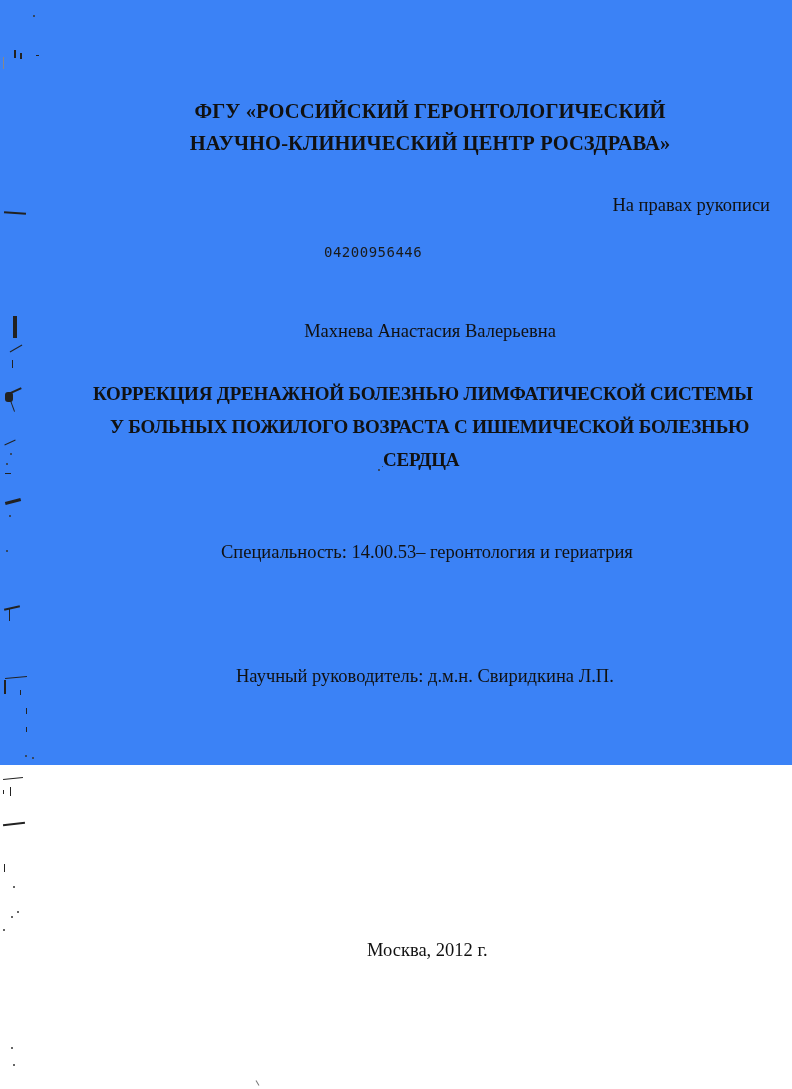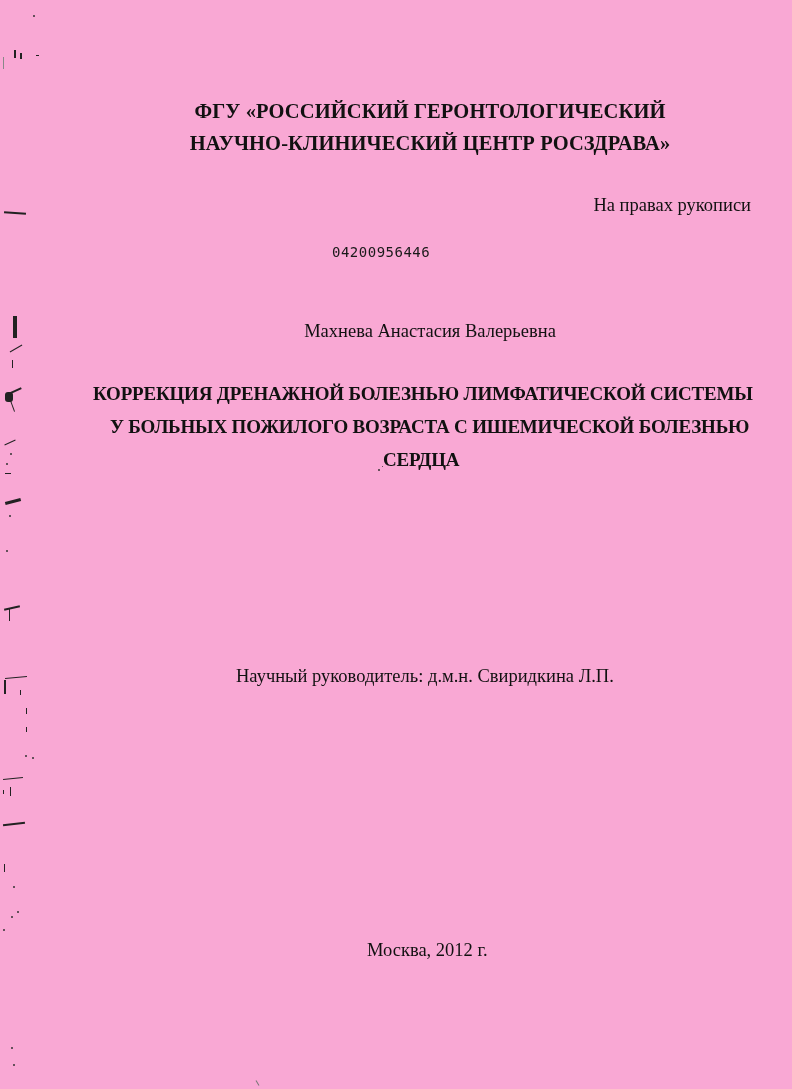--- a/index.html
+++ b/index.html
@@ -11,22 +11,22 @@
       width: 792px;
       height: 1089px;
       position: relative;
       overflow: hidden;
       font-family: "Liberation Serif", "DejaVu Serif", serif;
       color: #111111;
     }
     .page {
       position: absolute;
       left: 0; top: 0;
-      width: 792px; height: 1089px;
-      background: #f9a8d4;
+      width: 792px; height: 765px;
+      background: #3b82f6;
     }
     .line {
       position: absolute;
       white-space: nowrap;
     }
     .center {
       left: 0;
       width: 860px;
       text-align: center;
     }
@@ -62,30 +62,31 @@
     }
   </style>
 </head>
 <body>
 
 <div class="page">
 
   <div class="line center org" style="top:100px;">ФГУ «РОССИЙСКИЙ ГЕРОНТОЛОГИЧЕСКИЙ</div>
   <div class="line center org" style="top:132px;">НАУЧНО-КЛИНИЧЕСКИЙ ЦЕНТР РОСЗДРАВА»</div>
 
-  <div class="line normal" style="top:195px; right:41px;text-align:center;">На правах рукописи</div>
+  <div class="line normal" style="top:195px; right:22px;text-align:center;">На правах рукописи</div>
 
-  <div class="line stamp" style="top:244px; left:332px;">04200956446</div>
+  <div class="line stamp" style="top:244px; left:324px;">04200956446</div>
 
   <div class="line center normal" style="top:321px;">Махнева Анастасия Валерьевна</div>
 
   <div class="line title" style="top:383px; left:93px;">КОРРЕКЦИЯ ДРЕНАЖНОЙ БОЛЕЗНЬЮ ЛИМФАТИЧЕСКОЙ СИСТЕМЫ</div>
   <div class="line title" style="top:416px; left:110px;">У БОЛЬНЫХ ПОЖИЛОГО ВОЗРАСТА С ИШЕМИЧЕСКОЙ БОЛЕЗНЬЮ</div>
   <div class="line title" style="top:449px; left:383px;">СЕРДЦА</div>
 
+  <div class="line normal" style="top:542px; left:221px;">Специальность: 14.00.53– геронтология и гериатрия</div>
 
 
   <div class="line normal" style="top:666px; left:236px;">Научный руководитель: д.м.н. Свиридкина Л.П.</div>
 
   <div class="line normal" style="top:940px; left:367px;">Москва, 2012 г.</div>
 
   <div>
     <div class="dot" style="left:33px; top:15px;"></div>
     <div class="mark" style="left:14px; top:50px; width:2px; height:8px;"></div>
     <div class="mark" style="left:20px; top:53px; width:2px; height:6px;"></div>

